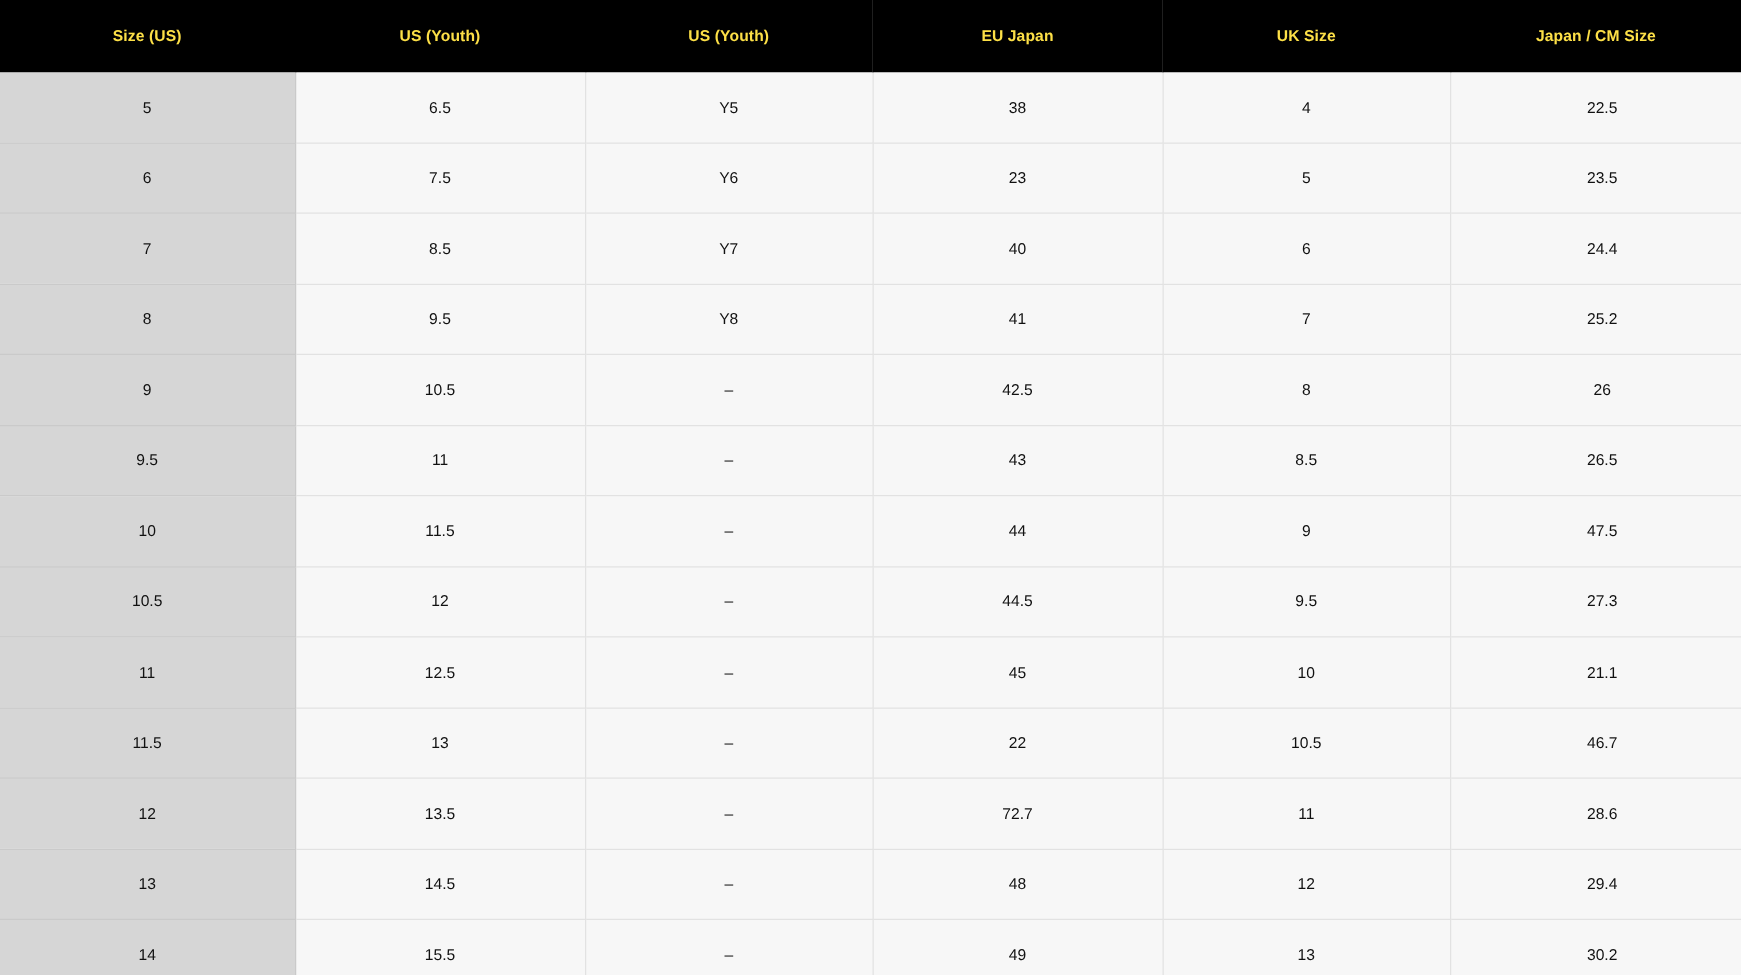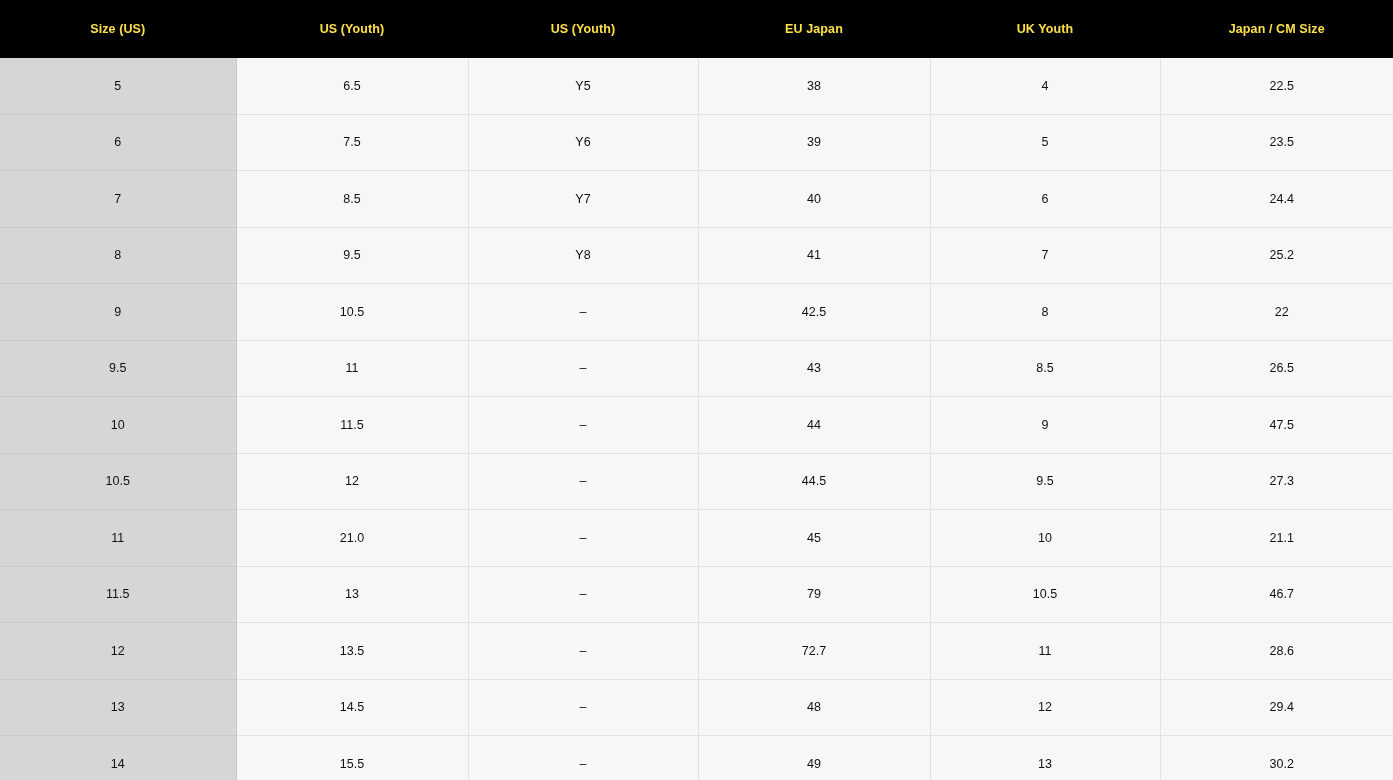--- a/index.html
+++ b/index.html
@@ -68,38 +68,38 @@
       <col class="c3">
       <col class="c4">
       <col class="c5">
   </colgroup>
   <thead>
     <tr>
       <th>Size (US)</th>
       <th>US (Youth)</th>
       <th>US (Youth)</th>
       <th>EU Japan</th>
-      <th>UK Youth</th>
+      <th>UK Size</th>
       <th>Japan / CM Size</th>
     </tr>
   </thead>
   <tbody>
     <tr>
       <td class="first-col">5</td>
       <td>6.5</td>
       <td>Y5</td>
       <td>38</td>
       <td>4</td>
       <td>22.5</td>
     </tr>
     <tr>
       <td class="first-col">6</td>
       <td>7.5</td>
       <td>Y6</td>
-      <td>39</td>
+      <td>23</td>
       <td>5</td>
       <td>23.5</td>
     </tr>
     <tr>
       <td class="first-col">7</td>
       <td>8.5</td>
       <td>Y7</td>
       <td>40</td>
       <td>6</td>
       <td>24.4</td>
@@ -111,21 +111,21 @@
       <td>41</td>
       <td>7</td>
       <td>25.2</td>
     </tr>
     <tr>
       <td class="first-col">9</td>
       <td>10.5</td>
       <td>–</td>
       <td>42.5</td>
       <td>8</td>
-      <td>22</td>
+      <td>26</td>
     </tr>
     <tr>
       <td class="first-col">9.5</td>
       <td>11</td>
       <td>–</td>
       <td>43</td>
       <td>8.5</td>
       <td>26.5</td>
     </tr>
     <tr>
@@ -139,31 +139,31 @@
     <tr>
       <td class="first-col">10.5</td>
       <td>12</td>
       <td>–</td>
       <td>44.5</td>
       <td>9.5</td>
       <td>27.3</td>
     </tr>
     <tr>
       <td class="first-col">11</td>
-      <td>21.0</td>
+      <td>12.5</td>
       <td>–</td>
       <td>45</td>
       <td>10</td>
       <td>21.1</td>
     </tr>
     <tr>
       <td class="first-col">11.5</td>
       <td>13</td>
       <td>–</td>
-      <td>79</td>
+      <td>22</td>
       <td>10.5</td>
       <td>46.7</td>
     </tr>
     <tr>
       <td class="first-col">12</td>
       <td>13.5</td>
       <td>–</td>
       <td>72.7</td>
       <td>11</td>
       <td>28.6</td>

